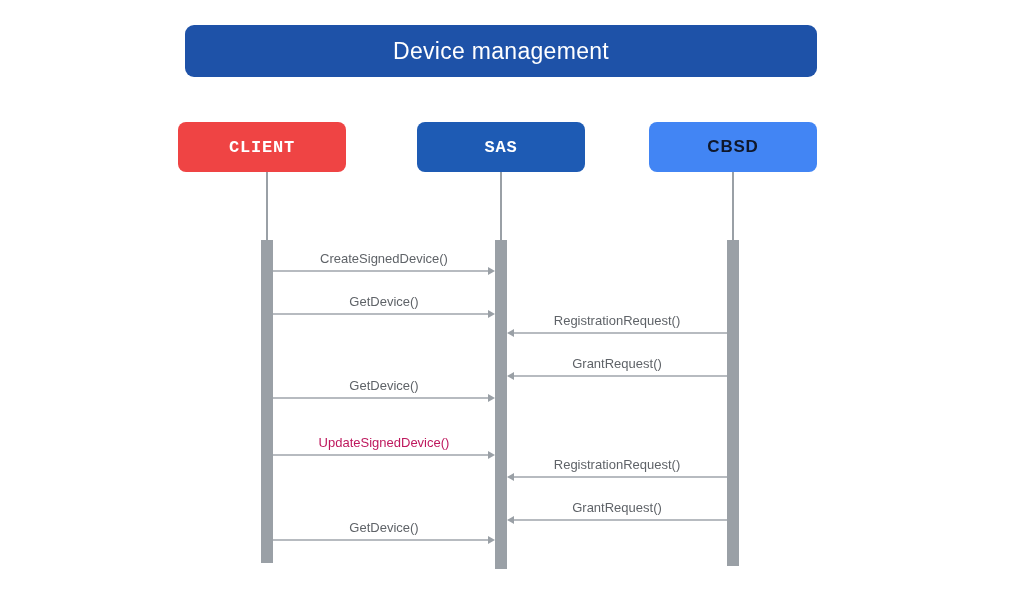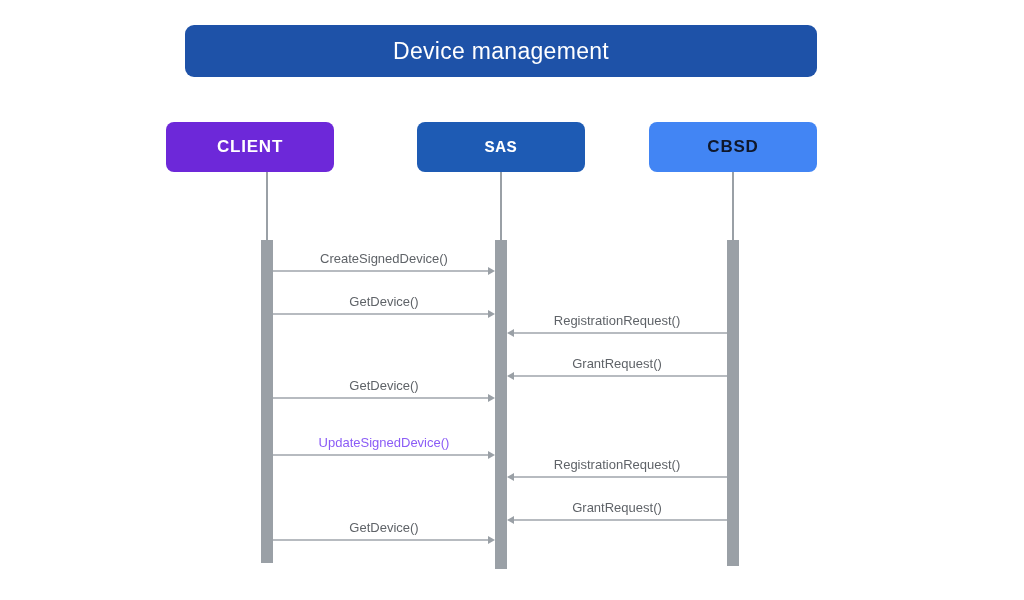--- a/index.html
+++ b/index.html
@@ -27,21 +27,21 @@
   }
 </style>
 </head>
 <body>
 
 <div class="canvas">
   <div class="title-box" style="background: rgb(30, 82, 168); color: rgb(255, 255, 255);">
     <span>Device management</span>
   </div>
   <div id="actors">
-      <div class="actor-box" style="left: 166px; background: #6d28d9; color: rgb(255, 255, 255);">
+      <div class="actor-box" style="left: 178px; background: #ef4444; color: rgb(255, 255, 255); font-family: Liberation Mono, monospace;">
         <span>CLIENT</span>
       </div>
       <div class="actor-box" style="left: 417px; background: rgb(30, 91, 180); color: rgb(255, 255, 255); font-family: Liberation Mono, monospace;">
         <span>SAS</span>
       </div>
       <div class="actor-box" style="left: 649px; background: rgb(66, 133, 244); color: #0f172a;">
         <span>CBSD</span>
       </div>
     </div>
   <div id="lifelines">
@@ -63,21 +63,21 @@
       <div class="msg-head" style="left: 507px; top: 329px; border-right: 7px solid rgb(154, 160, 166);"></div>
       <div class="msg-label" style="left: 507px; width: 220px; top: 313px; color: rgb(95, 99, 104);">RegistrationRequest()</div>
       <div class="msg-line" style="left: 514px; top: 375.25px; width: 213px; background: rgb(183, 187, 192);"></div>
       <div class="msg-head" style="left: 507px; top: 372px; border-right: 7px solid rgb(154, 160, 166);"></div>
       <div class="msg-label" style="left: 507px; width: 220px; top: 356px; color: rgb(95, 99, 104);">GrantRequest()</div>
       <div class="msg-line" style="left: 273px; top: 397.25px; width: 215px; background: rgb(183, 187, 192);"></div>
       <div class="msg-head" style="left: 488px; top: 394px; border-left: 7px solid rgb(154, 160, 166);"></div>
       <div class="msg-label" style="left: 273px; width: 222px; top: 378px; color: rgb(95, 99, 104);">GetDevice()</div>
       <div class="msg-line" style="left: 273px; top: 454.25px; width: 215px; background: rgb(183, 187, 192);"></div>
       <div class="msg-head" style="left: 488px; top: 451px; border-left: 7px solid rgb(154, 160, 166);"></div>
-      <div class="msg-label" style="left: 273px; width: 222px; top: 435px; color: #8b5cf6;">UpdateSignedDevice()</div>
+      <div class="msg-label" style="left: 273px; width: 222px; top: 435px; color: #be185d;">UpdateSignedDevice()</div>
       <div class="msg-line" style="left: 514px; top: 476.25px; width: 213px; background: rgb(183, 187, 192);"></div>
       <div class="msg-head" style="left: 507px; top: 473px; border-right: 7px solid rgb(154, 160, 166);"></div>
       <div class="msg-label" style="left: 507px; width: 220px; top: 457px; color: rgb(95, 99, 104);">RegistrationRequest()</div>
       <div class="msg-line" style="left: 514px; top: 519.25px; width: 213px; background: rgb(183, 187, 192);"></div>
       <div class="msg-head" style="left: 507px; top: 516px; border-right: 7px solid rgb(154, 160, 166);"></div>
       <div class="msg-label" style="left: 507px; width: 220px; top: 500px; color: rgb(95, 99, 104);">GrantRequest()</div>
       <div class="msg-line" style="left: 273px; top: 539.25px; width: 215px; background: rgb(183, 187, 192);"></div>
       <div class="msg-head" style="left: 488px; top: 536px; border-left: 7px solid rgb(154, 160, 166);"></div>
       <div class="msg-label" style="left: 273px; width: 222px; top: 520px; color: rgb(95, 99, 104);">GetDevice()</div>
     </div>

